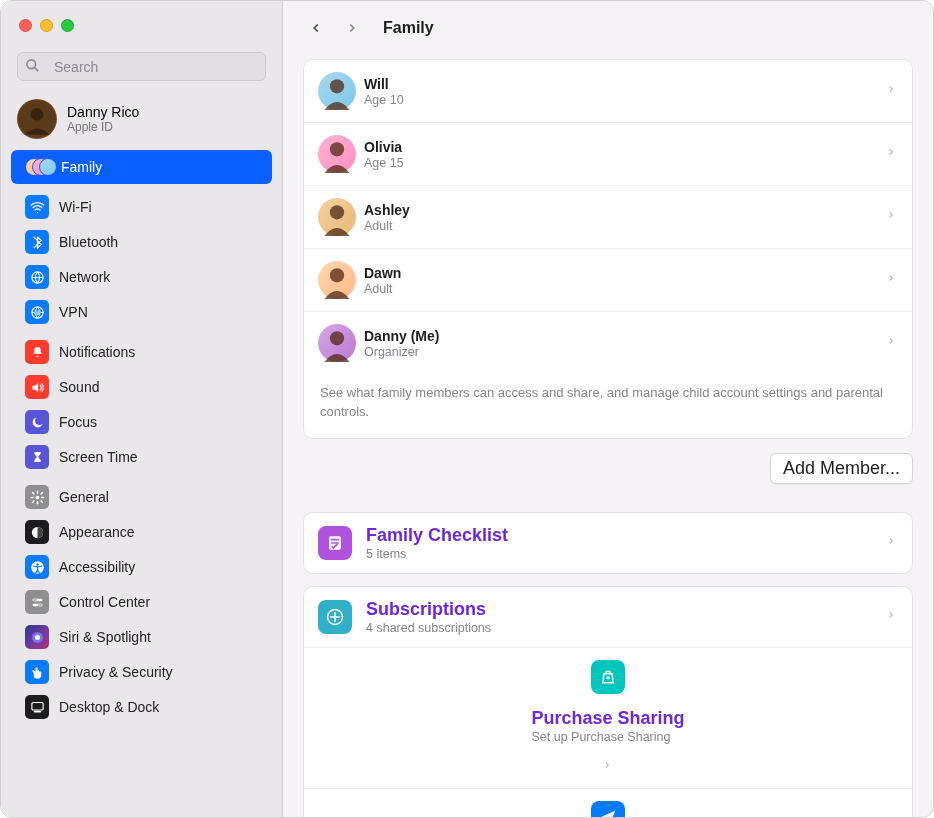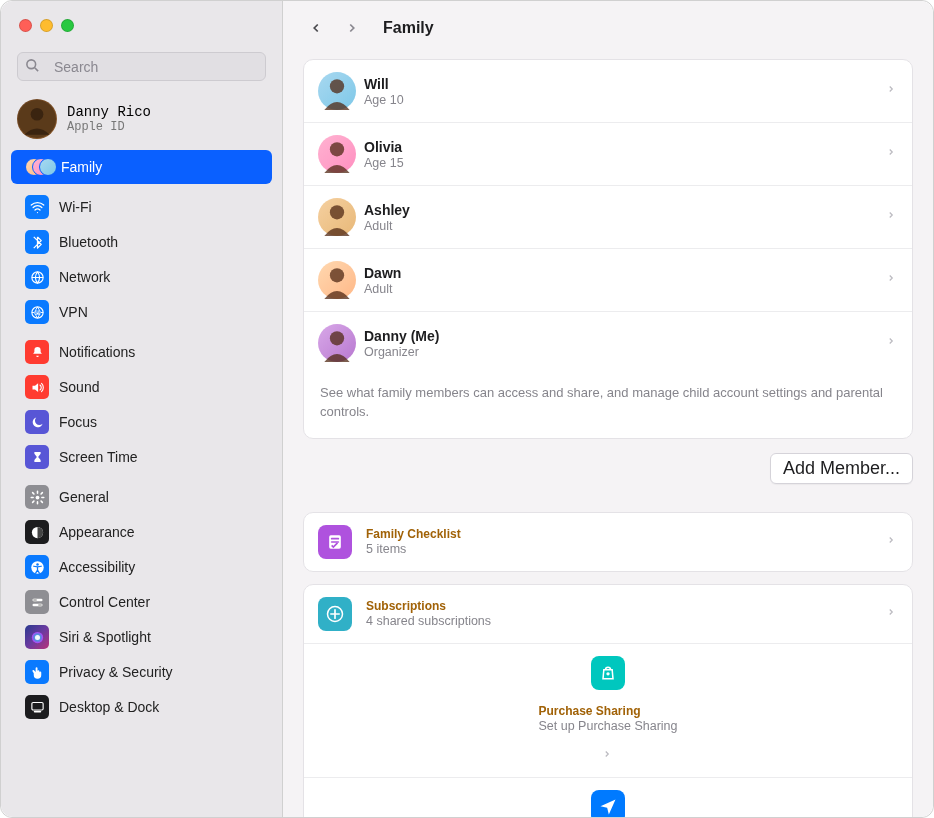--- a/index.html
+++ b/index.html
@@ -14,21 +14,21 @@
     .light { width: 13px; height: 13px; border-radius: 50%; }
     .light.red { background: #ff5f57; border: 0.5px solid rgba(0,0,0,0.15); }
     .light.yellow { background: #febc2e; border: 0.5px solid rgba(0,0,0,0.15); }
     .light.green { background: #28c840; border: 0.5px solid rgba(0,0,0,0.15); }
     
     .search-box { margin: 8px 16px 12px 16px; position: relative; }
     .search-box input { width: 100%; height: 29px; border-radius: 6px; border: 1px solid #cdcbd0; background: #e1dfe3; padding-left: 36px; font-size: 14px; color: #333; outline: none; }
     .search-box input::placeholder { color: #8a8890; }
     .search-box .search-glyph { position: absolute; left: 8px; top: 6px; color: #8a8890; font-size: 15px; }
     
-    .account-row { display: flex; align-items: center; padding: 6px 16px 10px 16px; gap: 10px; cursor: default; font-family: Liberation Mono, monospace; }
+    .account-row { display: flex; align-items: center; padding: 6px 16px 10px 16px; gap: 10px; cursor: default; }
     .account-avatar { width: 40px; height: 40px; border-radius: 50%; background: linear-gradient(135deg,#6b4423,#8b5a2b); display:flex;align-items:center;justify-content:center;color:#fff;font-size:20px; }
     .account-text .name { font-size: 14px; color: #000; }
     .account-text .sub { font-size: 12px; color: #777; }
     
     .sidebar-scroll { overflow-y: auto; flex: 1; padding-bottom: 10px; }
     
     .nav-group { margin-top: 6px; }
     .nav-item { display: flex; align-items: center; gap: 10px; padding: 5px 14px; margin: 1px 10px; border-radius: 6px; font-size: 14px; color: #222; cursor: default; }
     .nav-item.selected { background: #0a60ff; color: #fff; }
     .nav-item .icon-wrap { width: 24px; height: 24px; border-radius: 5px; display: flex; align-items: center; justify-content: center; flex-shrink: 0; }
@@ -55,21 +55,21 @@
     .card-footer { padding: 10px 16px 16px 16px; font-size: 13px; color: #86858c; line-height: 1.45; }
     
     .button-row { display: flex; justify-content: flex-end; margin: 14px 0 28px 0; }
     .add-btn { background: #fff; border: 1px solid #d5d3d9; border-radius: 6px; padding: 4px 12px; font-size: 18px; color: #1d1d1f; box-shadow: 0 1px 1px rgba(0,0,0,0.04); cursor: default; }
     
     .setting-row { display: flex; align-items: center; padding: 12px 14px; gap: 14px; position: relative; cursor: default; }
     .setting-row + .setting-row { border-top: 1px solid #ececee; flex-direction: column; }
     .setting-icon { width: 34px; height: 34px; border-radius: 8px; display: flex; align-items: center; justify-content: center; flex-shrink: 0; }
     .setting-icon svg { width:20px;height:20px; }
     .setting-text { flex: 1; }
-    .setting-text .s-name { font-size: 12px; font-weight: 600; color: #a16207; }
+    .setting-text .s-name { font-size: 18px; font-weight: 600; color: #6d28d9; }
     .setting-text .s-sub { font-size: 12.5px; color: #86858c; margin-top: 1px; }
     
     .spacer-12 { height: 12px; }
     
     
     .family-stack { position:relative; width:26px;height:24px; }
     .family-stack .a { width:18px;height:18px;border-radius:50%;position:absolute;border:1.5px solid #0a60ff; }
     .nav-item:not(.selected) .family-stack .a { border-color:#e9e7ea; }
   </style>
 </head>

